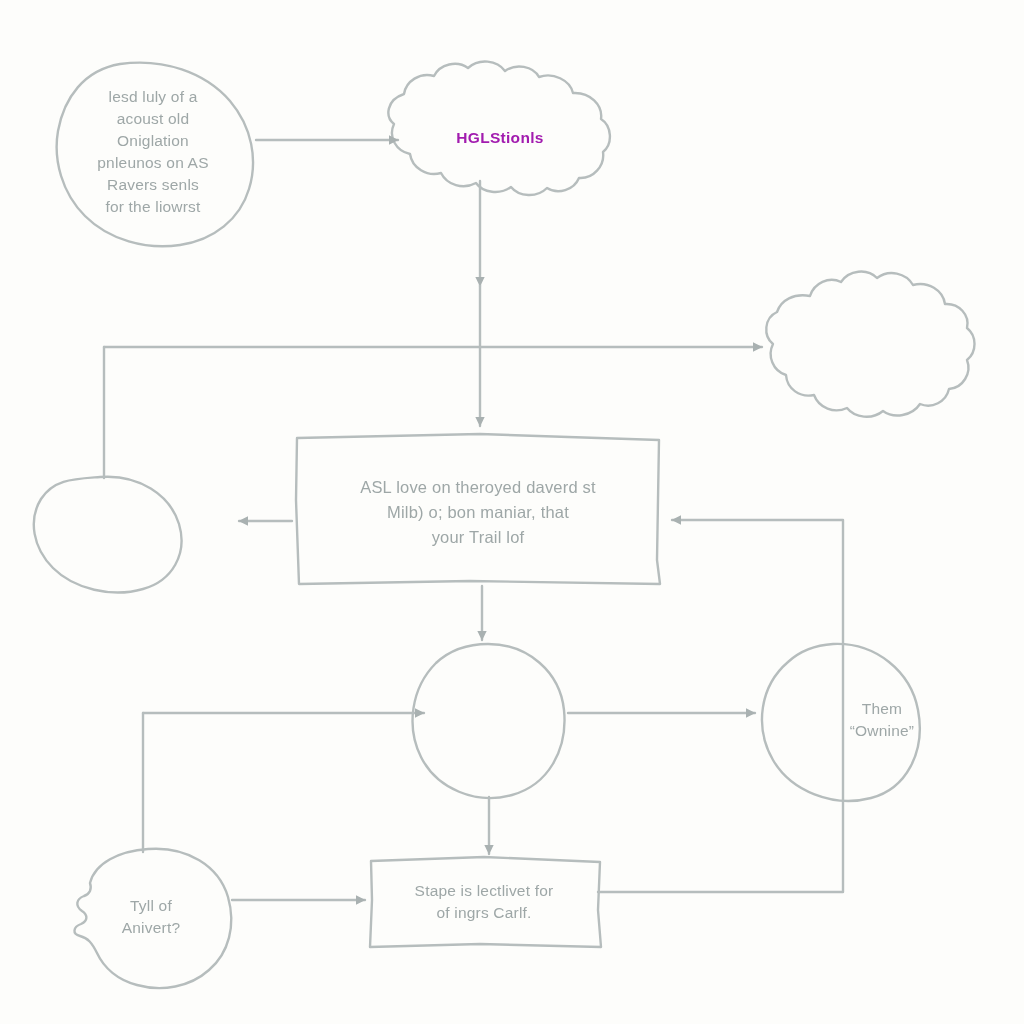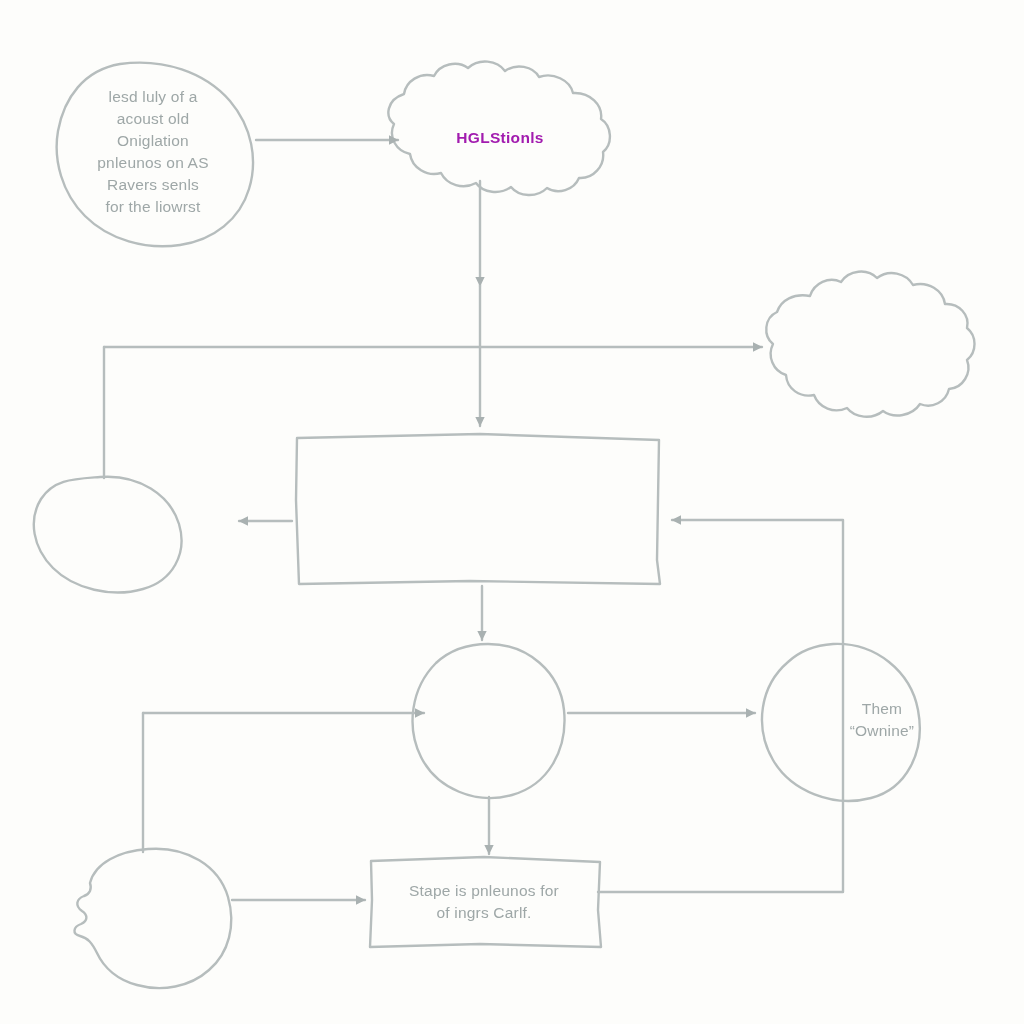--- a/index.html
+++ b/index.html
@@ -141,23 +141,28 @@
   <div class="node-label" style="left:153px; top:152px; width:180px;">lesd luly of a
 acoust old
 Oniglation
 pnleunos on AS
 Ravers senls
 for the liowrst</div>
 
   <div class="node-label bold" style="left:500px; top:138px; width:220px;">HGLStionls</div>
 
 
+  <div class="node-label rect-text" style="left:478px; top:512px; width:330px;">ASL love on theroyed daverd st
+Milb) o; bon maniar, that
+your Trail lof</div>
 
 
 
   <div class="node-label" style="left:882px; top:720px; width:150px;">Them
 “Ownine”</div>
 
+  <div class="node-label" style="left:151px; top:917px; width:140px;">Tyll of
+Anivert?</div>
 
-  <div class="node-label small-rect-text" style="left:484px; top:902px; width:210px;">Stape is pnleunos for
+  <div class="node-label small-rect-text" style="left:484px; top:902px; width:210px;">Stape is lectlivet for
 of ingrs Carlf.</div>
 
 </div>
 
 </body></html>

